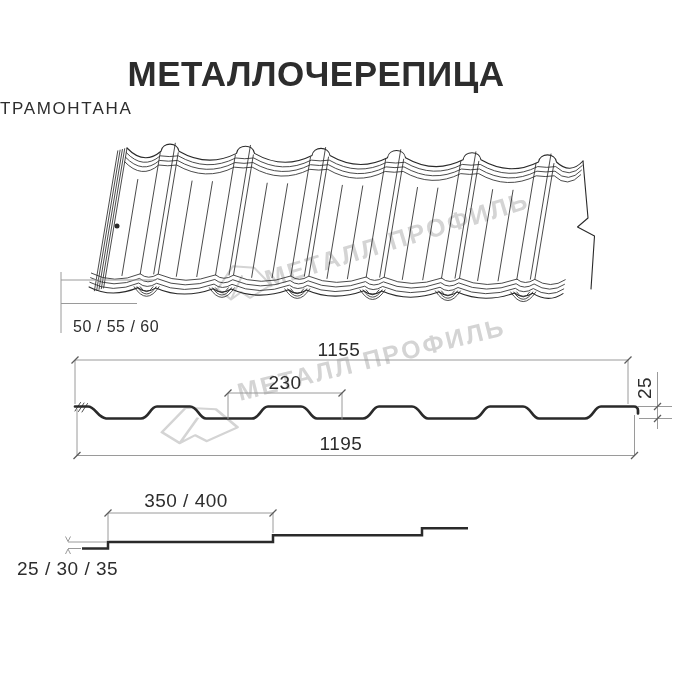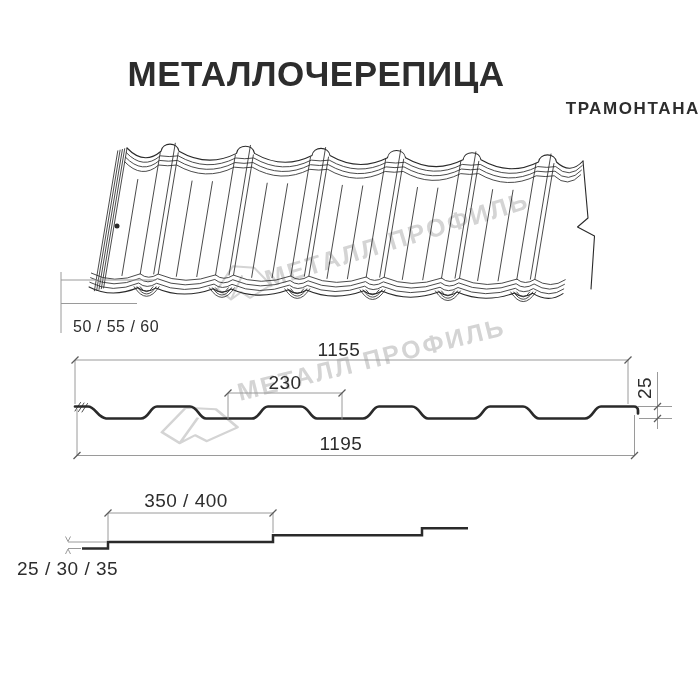--- a/index.html
+++ b/index.html
@@ -6,22 +6,22 @@
   body{
     width:700px;height:700px;background:var(--bg,#fff);
     font-family:"Liberation Sans",sans-serif;
     position:relative;overflow:hidden;
   }
   .title{
     position:absolute;top:54px;left:0;width:632px;text-align:center;
     font-size:35px;font-weight:800;letter-spacing:.5px;color:var(--text,#1c1c1c);
   }
   .subtitle{
-    position:absolute;top:99px;left:0;width:700px;text-align:right;
-    font-size:17px;font-weight:700;letter-spacing:1.6px;color:var(--text,#1c1c1c);
+    position:absolute;top:99px;left:0;width:700px;text-align:left;
+    font-size:17px;font-weight:400;letter-spacing:1.6px;color:var(--text,#1c1c1c);
   }
   svg{position:absolute;top:0;left:0;}
   .thin{stroke:var(--line,#2a2a2a);stroke-width:.85;fill:none;stroke-linecap:round;}
   .med{stroke:var(--line,#2a2a2a);stroke-width:1.1;fill:none;stroke-linejoin:round;stroke-linecap:round;}
   .prof{stroke:var(--line,#2a2a2a);stroke-width:2.7;fill:none;stroke-linejoin:round;stroke-linecap:round;}
   .prof2{stroke:var(--line,#2a2a2a);stroke-width:2.5;fill:none;stroke-linejoin:miter;stroke-linecap:butt;}
   .dim{stroke:var(--dim,#9a9a9a);stroke-width:1;fill:none;}
   .tick{stroke:#5c5c5c;stroke-width:1.3;fill:none;}
   .dimtext{font-family:"Liberation Sans",sans-serif;font-size:19px;fill:var(--text,#2d2d2d);letter-spacing:.5px;}
   .dimtext-sm{font-family:"Liberation Sans",sans-serif;font-size:16px;fill:var(--text,#2d2d2d);letter-spacing:.5px;}

